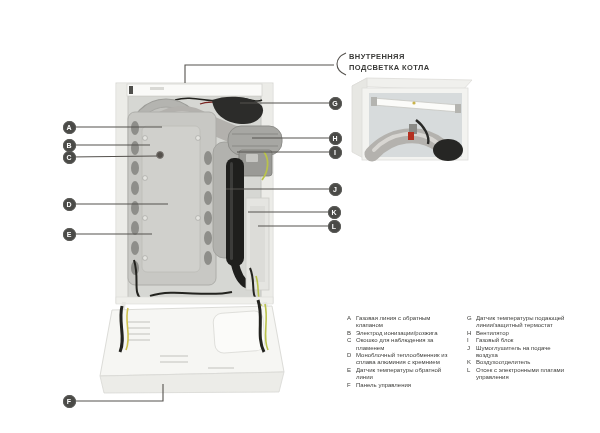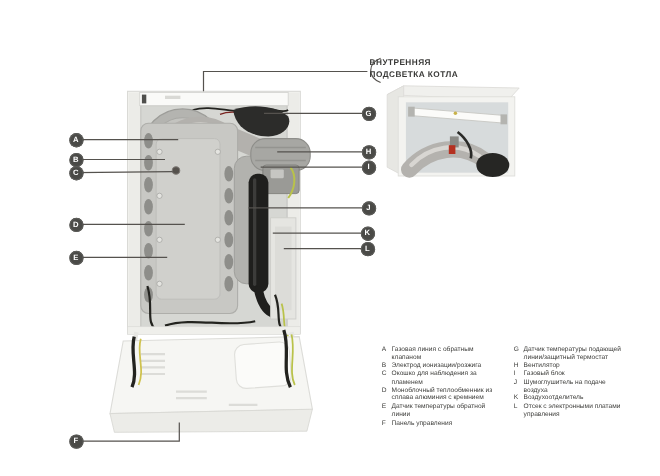--- a/index.html
+++ b/index.html
@@ -10,21 +10,21 @@
   #scene{position:absolute;left:0;top:0;width:600px;height:433px;}
   
   .callout{
     position:absolute;width:13px;height:13px;border-radius:50%;
     background:#4a4a47;color:#ffffff;font-size:7px;font-weight:bold;
     display:flex;align-items:center;justify-content:center;line-height:1;
     box-shadow:inset 0 0 0 1px #5c5c59;z-index:5;
   }
   
   .inset-label{
-    position:absolute;left:336px;top:51px;font-size:7.5px;font-weight:bold;
+    position:absolute;left:349px;top:51px;font-size:7.5px;font-weight:bold;
     letter-spacing:.4px;color:#3a3a38;line-height:11px;z-index:4;white-space:nowrap;
   }
   
   .legend{
     position:absolute;left:347px;top:315px;display:flex;gap:8px;z-index:4;
     font-size:6px;line-height:7.4px;color:#3d3d3a;
   }
   .legend-col{display:flex;flex-direction:column;}
   .legend-col.left{width:112px;}
   .legend-col.right{width:106px;}

